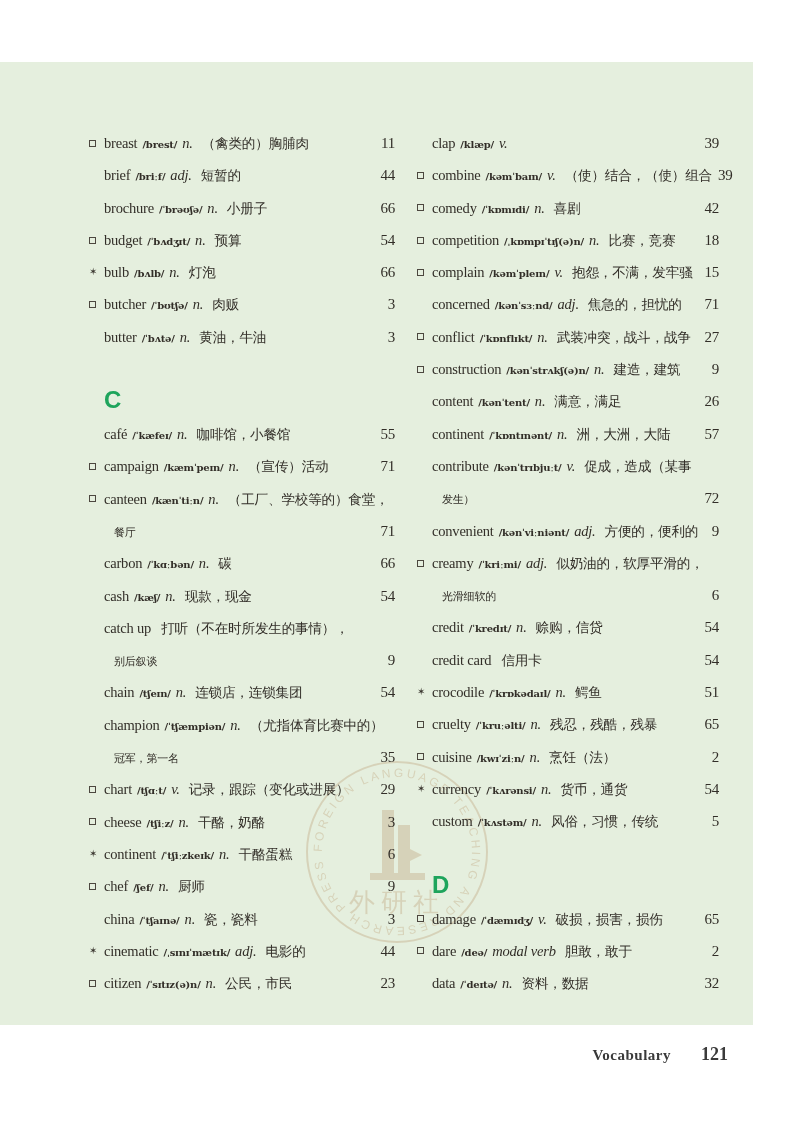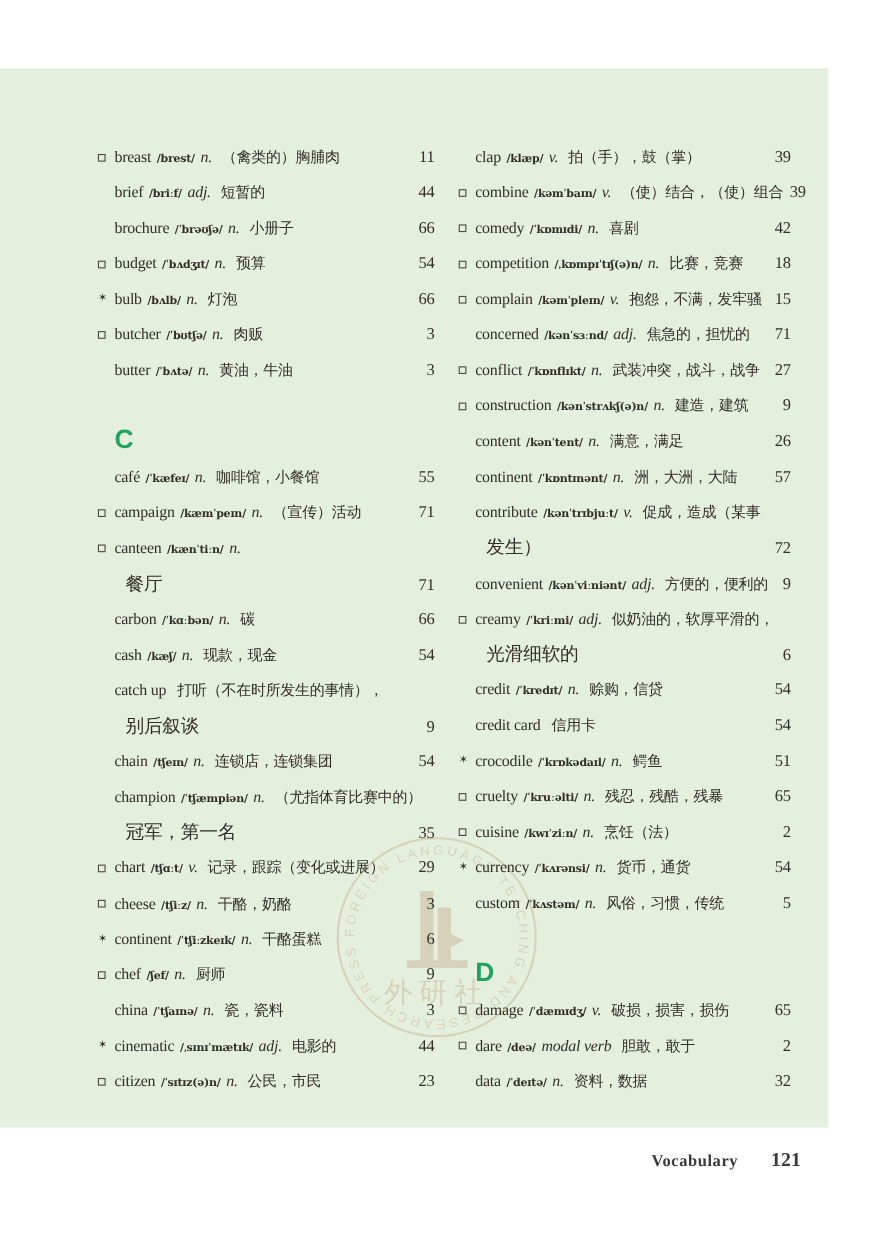--- a/index.html
+++ b/index.html
@@ -24,21 +24,21 @@
   .mk{flex:0 0 15px;width:15px;display:inline-flex;align-items:center;align-self:center;}
   .mk .sq{width:5px;height:5px;border:1px solid #4c473f;display:inline-block;background:transparent;}
   .mk.star{font-size:10px;color:#3a362f;display:inline-block;line-height:32.3px;}
   .word{}
   .phon{margin-left:5px;font-family:"DejaVu Serif",serif;font-size:10px;font-weight:bold;}
   .pos{margin-left:5px;font-style:italic;}
   .def{margin-left:9px;font-size:13.6px;}
   .def.nopos{margin-left:10px;}
   .pg{margin-left:auto;padding-left:6px;font-size:15px;}
   .row.cont{padding-left:25px;}
-  .row.cont .def2{font-size:17px;}
+  .row.cont .def2{font-size:11px;}
   .section{height:65px;display:flex;align-items:flex-end;}
   .section .letter{
     font-family:"Liberation Sans","DejaVu Sans",sans-serif;font-weight:bold;
     font-size:24px;line-height:1;color:#1ea45c;margin:0 0 6px 15px;
   }
   
   .footer{
     position:absolute;top:1044px;right:66px;display:flex;align-items:baseline;gap:30px;
     font-family:Liberation Serif, serif;font-weight:bold;color:#3a3a3a;
   }
@@ -155,20 +155,21 @@
       <span class="def">（宣传）活动</span>
       <span class="pg">71</span>
     </div>
     <div class="row">
       <span class="mk">
         <i class="sq"></i>
       </span>
       <span class="word">canteen</span>
       <span class="phon">/kænˈtiːn/</span>
       <span class="pos">n.</span>
+      <span class="def">（工厂、学校等的）食堂，</span>
     </div>
     <div class="row cont">
       <span class="def2">餐厅</span>
       <span class="pg">71</span>
     </div>
     <div class="row">
       <span class="mk"></span>
       <span class="word">carbon</span>
       <span class="phon">/ˈkɑːbən/</span>
       <span class="pos">n.</span>
@@ -275,21 +276,20 @@
       <span class="def">公民，市民</span>
       <span class="pg">23</span>
     </div>
   </div>
 <div class="col col-right">
     <div class="row">
       <span class="mk"></span>
       <span class="word">clap</span>
       <span class="phon">/klæp/</span>
       <span class="pos">v.</span>
-      <span class="def">拍（手），鼓（掌）</span>
       <span class="pg">39</span>
     </div>
     <div class="row">
       <span class="mk">
         <i class="sq"></i>
       </span>
       <span class="word">combine</span>
       <span class="phon">/kəmˈbaɪn/</span>
       <span class="pos">v.</span>
       <span class="def">（使）结合，（使）组合</span>

